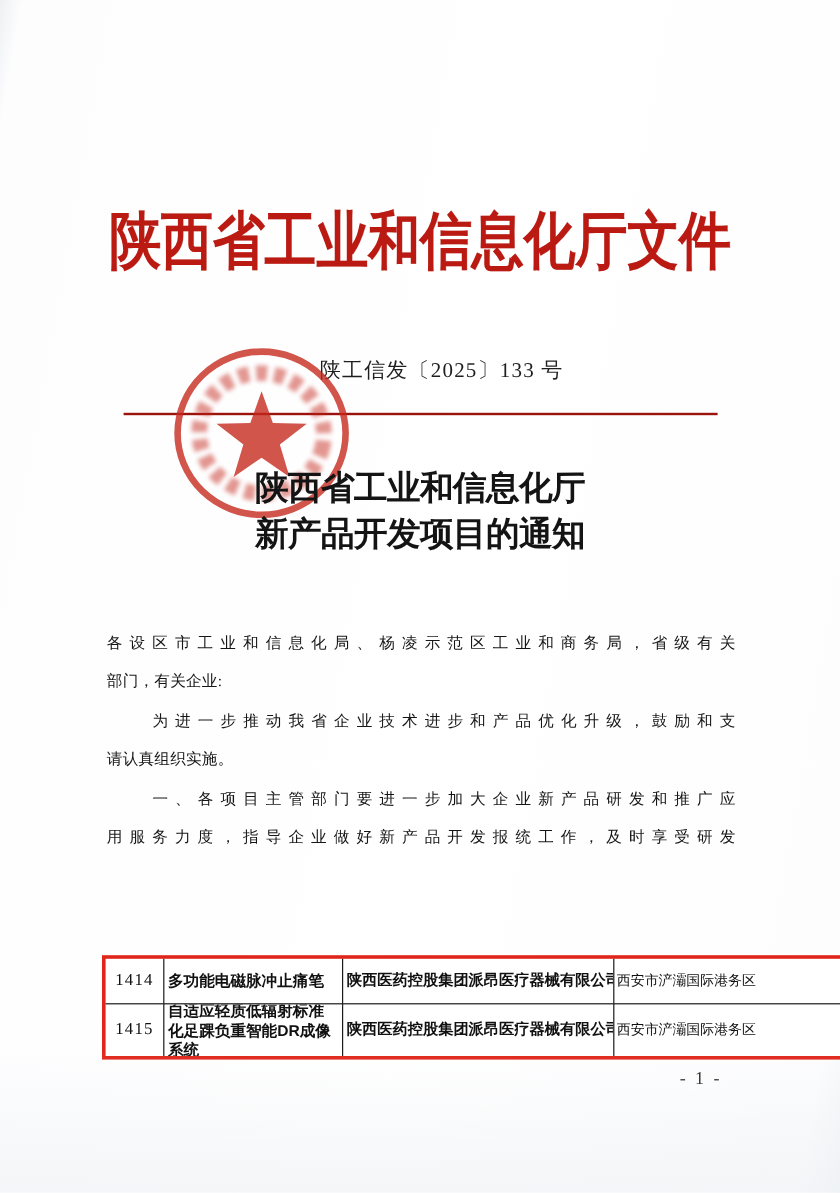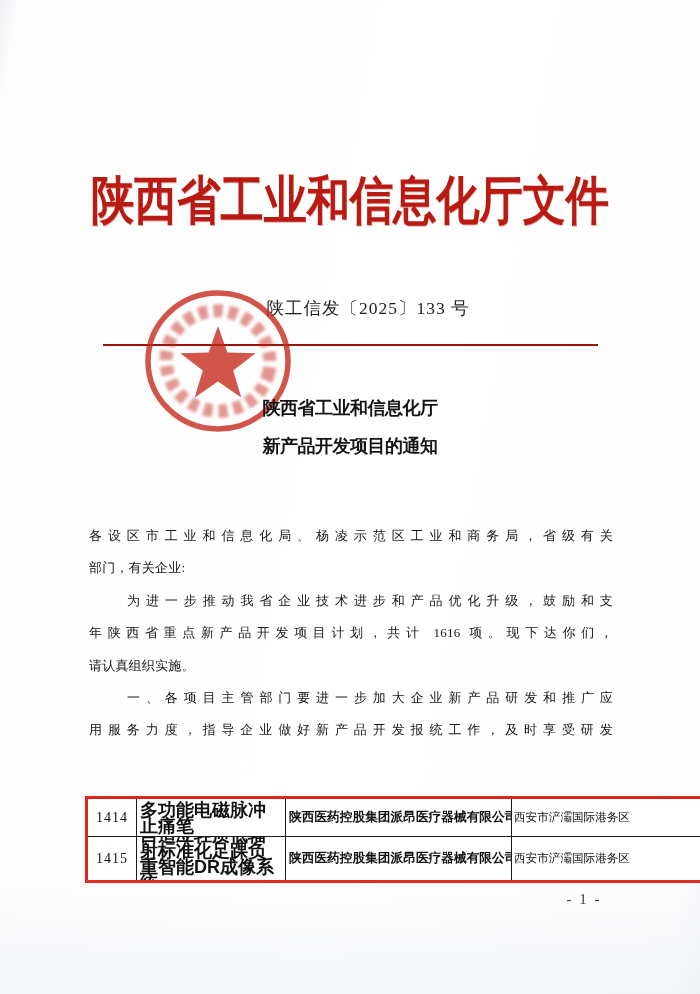--- a/index.html
+++ b/index.html
@@ -73,21 +73,21 @@
     filter: blur(0.4px);
   }
 
   .heading {
     position: absolute;
     top: 389px;
     left: 0;
     width: 700px;
     text-align: center;
     font-weight: bold;
-    font-size: 18px;
+    font-size: 28px;
     line-height: 38px;
     color: #141414;
     letter-spacing: -0.5px;
   }
 
   .body-text {
     position: absolute;
     top: 520px;
     left: 89px;
     width: 524px;
@@ -124,21 +124,21 @@
     overflow: hidden;
   }
   .snippet-table .cell.first-col { border-left: none; }
   .snippet-table .cell.row2 { border-top: 1.5px solid #1b1b1b; }
   .cell.num {
     justify-content: center;
     font-family: "Liberation Serif", "DejaVu Serif", serif;
     font-size: 14px;
     letter-spacing: 1px;
   }
-  .cell.product { font-weight: bold; font-size: 18px; padding: 10px 3px; line-height: 16px; }
+  .cell.product { font-weight: bold; font-size: 13px; padding: 10px 3px; line-height: 16px; }
   .cell.company { font-weight: bold; font-size: 12.7px; padding-left: 3px; white-space: nowrap; }
   .cell.district { font-weight: normal; font-size: 11.6px; padding-left: 2px; white-space: nowrap; }
 
   .page-number {
     position: absolute;
     top: 891px;
     left: 554px;
     width: 60px;
     text-align: center;
     font-size: 15px;
@@ -167,21 +167,20 @@
 
   <div class="heading">
     <div>陕西省工业和信息化厅</div>
     <div>新产品开发项目的通知</div>
   </div>
 
   <div class="body-text">
     <div class="line full">各设区市工业和信息化局、杨凌示范区工业和商务局，省级有关</div>
     <div class="line">部门，有关企业:</div>
     <div class="line full indent">为进一步推动我省企业技术进步和产品优化升级，鼓励和支</div>
-    <div class="line full">年陕西省重点新产品开发项目计划，共计 1616 项。现下达你们，</div>
     <div class="line">请认真组织实施。</div>
     <div class="line full indent">一、各项目主管部门要进一步加大企业新产品研发和推广应</div>
     <div class="line full">用服务力度，指导企业做好新产品开发报统工作，及时享受研发</div>
   </div>
 
   <div class="snippet-table">
     <div class="cell num first-col">1414</div>
     <div class="cell product">多功能电磁脉冲止痛笔</div>
     <div class="cell company">陕西医药控股集团派昂医疗器械有限公司</div>
     <div class="cell district">西安市浐灞国际港务区</div>

